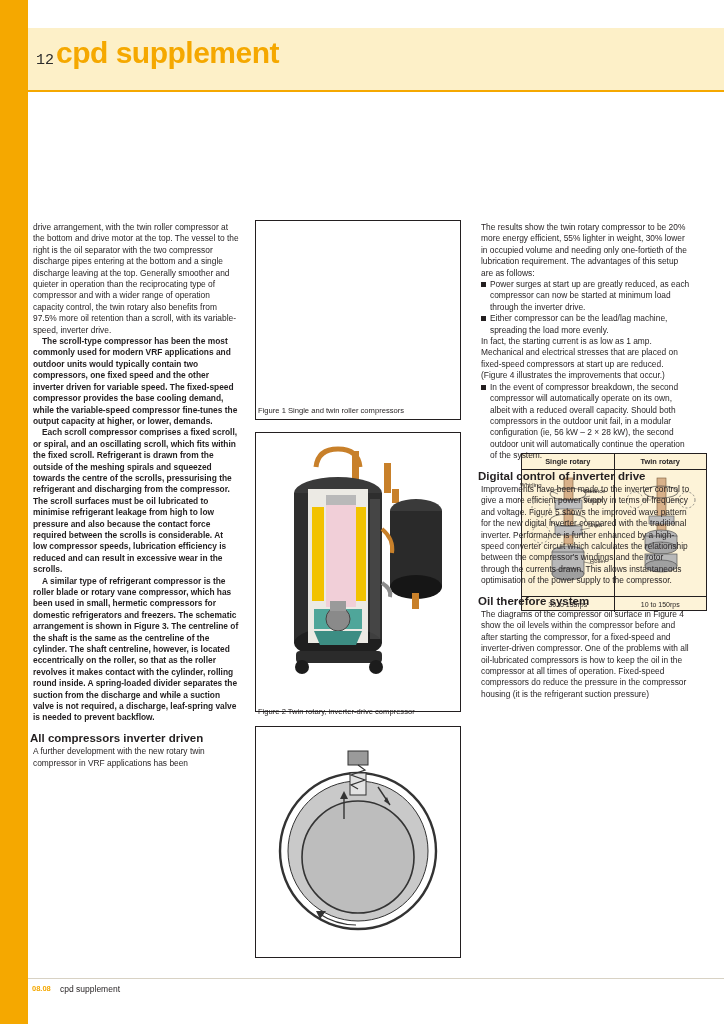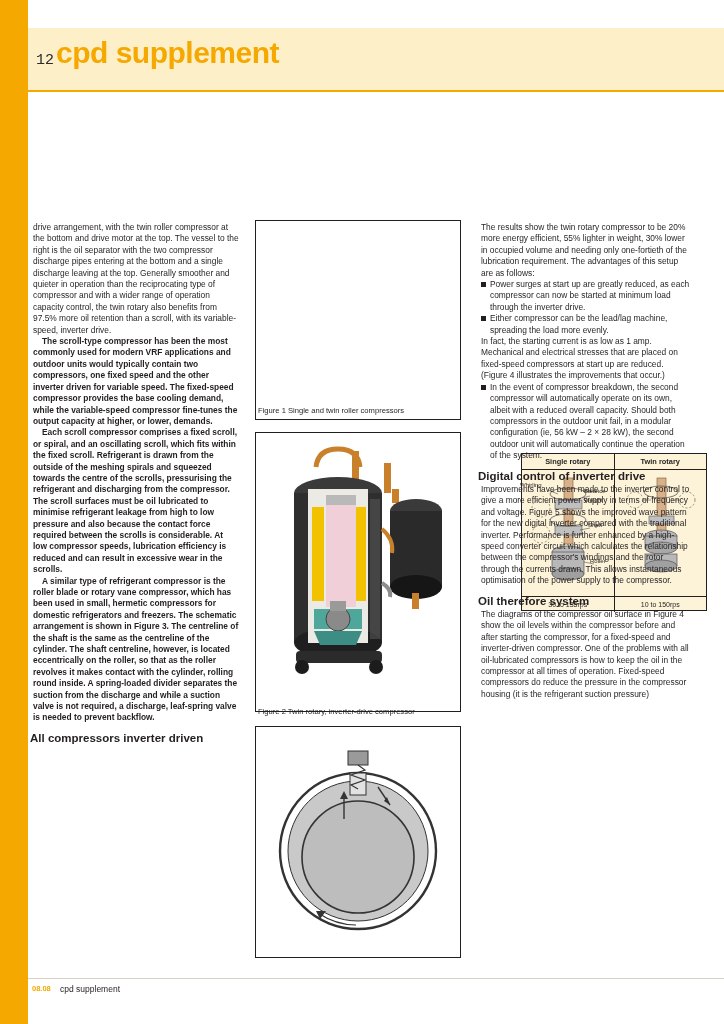--- a/index.html
+++ b/index.html
@@ -216,20 +216,21 @@
   <div class="header-rule"></div>
   <div class="page-number">12</div>
   <div class="header-title">cpd supplement</div>
 
   <div class="col col-left">
     <p>drive arrangement, with the twin roller compressor at the bottom and drive motor at the top. The vessel to the right is the oil separator with the two compressor discharge pipes entering at the bottom and a single discharge leaving at the top. Generally smoother and quieter in operation than the reciprocating type of compressor and with a wider range of operation capacity control, the twin rotary also benefits from 97.5% more oil retention than a scroll, with its variable-speed, inverter drive.</p>
     <p class="ind">The scroll-type compressor has been the most commonly used for modern VRF applications and outdoor units would typically contain two compressors, one fixed speed and the other inverter driven for variable speed. The fixed-speed compressor provides the base cooling demand, while the variable-speed compressor fine-tunes the output capacity at higher, or lower, demands.</p>
     <p class="ind">Each scroll compressor comprises a fixed scroll, or spiral, and an oscillating scroll, which fits within the fixed scroll. Refrigerant is drawn from the outside of the meshing spirals and squeezed towards the centre of the scrolls, pressurising the refrigerant and discharging from the compressor. The scroll surfaces must be oil lubricated to minimise refrigerant leakage from high to low pressure and also because the contact force required between the scrolls is considerable. At low compressor speeds, lubrication efficiency is reduced and can result in excessive wear in the scrolls.</p>
     <p class="ind">A similar type of refrigerant compressor is the roller blade or rotary vane compressor, which has been used in small, hermetic compressors for domestic refrigerators and freezers. The schematic arrangement is shown in Figure 3. The centreline of the shaft is the same as the centreline of the cylinder. The shaft centreline, however, is located eccentrically on the roller, so that as the roller revolves it makes contact with the cylinder, rolling round inside. A spring-loaded divider separates the suction from the discharge and while a suction valve is not required, a discharge, leaf-spring valve is needed to prevent backflow.</p>
     <h3>All compressors inverter driven</h3>
+    <p>A further development with the new rotary twin compressor in VRF applications has been</p>
   </div>
 
   <div class="figbox" id="figure1-box">
     <div class="f1-table">
       <div class="f1-head">
         <div>Single rotary</div>
         <div>Twin rotary</div>
       </div>
       <div class="f1-body">
         <div>

